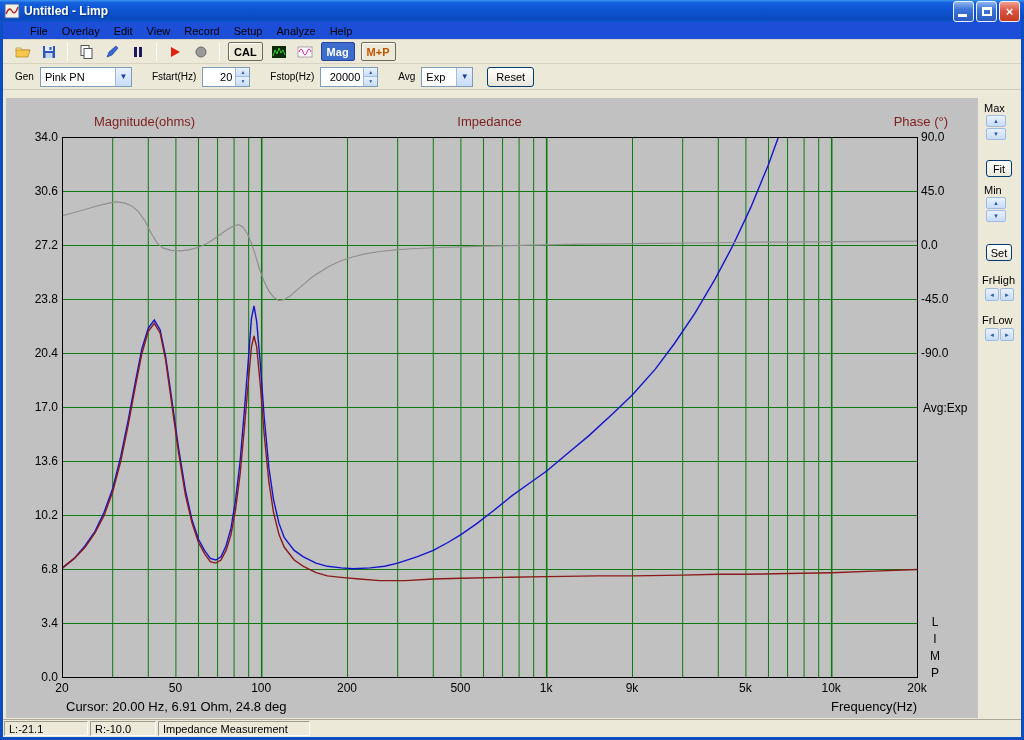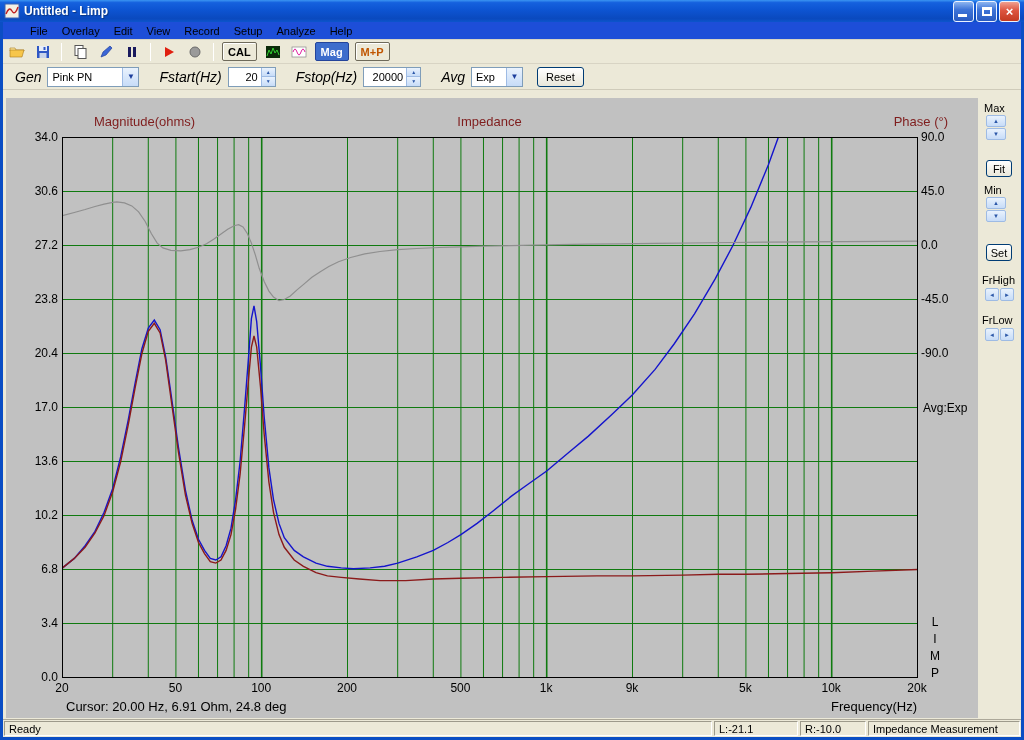--- a/index.html
+++ b/index.html
@@ -23,34 +23,34 @@
   .wbtn.min .bar { position:absolute; left:4px; bottom:4px; width:9px; height:3px; background:#fff; }
   .wbtn.max .box { position:absolute; left:5px; top:5px; width:10px; height:9px; border:2px solid #fff; border-top-width:3px; }
 
   
   .menubar { position:absolute; left:3px; top:22px; width:1018px; height:18px; background:#1d4ed8;
              display:flex; align-items:center; padding-left:20px; border-bottom:1px solid #D8D4C4; }
   .menu-item { padding:1px 7px; }
 
   
   .toolbar1 { position:absolute; left:3px; top:40px; width:1018px; height:24px; background:#ECE9D8;
-              display:flex; align-items:center; gap:6px; padding-left:4px; border-bottom:1px solid #D8D4C4; }
+              display:flex; align-items:center; gap:6px; padding-left:10px; border-bottom:1px solid #D8D4C4; }
   .toolbar2 { position:absolute; left:3px; top:64px; width:1018px; height:26px; background:#ECE9D8;
               display:flex; align-items:center; gap:6px; padding-left:8px; border-bottom:1px solid #CFCBBA; }
   .tbico { width:20px; height:20px; display:flex; align-items:center; justify-content:center; }
   .tbico svg { width:16px; height:16px; }
   .tbsep { width:1px; height:18px; background:#B8B4A4; border-right:1px solid #fff; margin:0 2px; }
   .tbbtn { height:19px; padding:1px 5px; display:flex; align-items:center; font-size:11px;
            border:1px solid #6E6A5A; border-radius:2px; background:#ECE9D8;
            box-shadow:inset 1px 1px 0 #FFFFFF; }
   .tbbtn.cal { font-weight:bold; }
   .tbbtn.mag { background:#3D6DCC; color:#FFFFFF; border-color:#24449A; font-weight:bold; box-shadow:none; }
   .tbbtn.mp  { color:#C05500; font-weight:bold; }
 
-  .ctl-label { font-size:14px; margin-left:4px;font-style:italic; }
+  .ctl-label { font-size:10px; margin-left:4px; }
   .combo { height:20px; background:#fff; border:1px solid #7F9DB9; display:flex; align-items:stretch; }
   .combo .val { flex:1; padding:3px 3px 0 4px; font-size:11px; overflow:hidden; white-space:nowrap; }
   .combo .drop { width:16px; display:flex; align-items:center; justify-content:center; color:#1C3E9C; font-size:8px;
                  background:linear-gradient(180deg,#E9F2FD,#C7DCF8); border-left:1px solid #9EBBE4; }
   .spin { height:20px; background:#fff; border:1px solid #7F9DB9; display:flex; }
   .spin .val { padding:3px 3px 0 3px; font-size:11px; text-align:right; flex:1; }
   .spincol { width:14px; display:flex; flex-direction:column; border-left:1px solid #9EBBE4; }
   .spincol .sbtn { flex:1; font-size:5px; color:#2B57A8; display:flex; align-items:center; justify-content:center;
                    background:linear-gradient(180deg,#E9F2FD,#C7DCF8); border-bottom:1px solid #9EBBE4; }
   .spincol .sbtn:last-child { border-bottom:none; }
@@ -328,19 +328,18 @@
       <span class="sbtn">►</span>
     </span>
     <span class="rp-label" style="top:216px; left:2px;">FrLow</span>
     <span class="hspin" style="top:230px;">
       <span class="sbtn">◄</span>
       <span class="sbtn">►</span>
     </span>
   </div>
 
   <div class="statusbar">
-    <span class="sb-cell sb-ready">Ready</span>
     <span class="sb-cell sb-l">L:-21.1</span>
     <span class="sb-cell sb-r">R:-10.0</span>
     <span class="sb-cell sb-mode">Impedance Measurement</span>
   </div>
 
 </div>
 
 </body></html>

